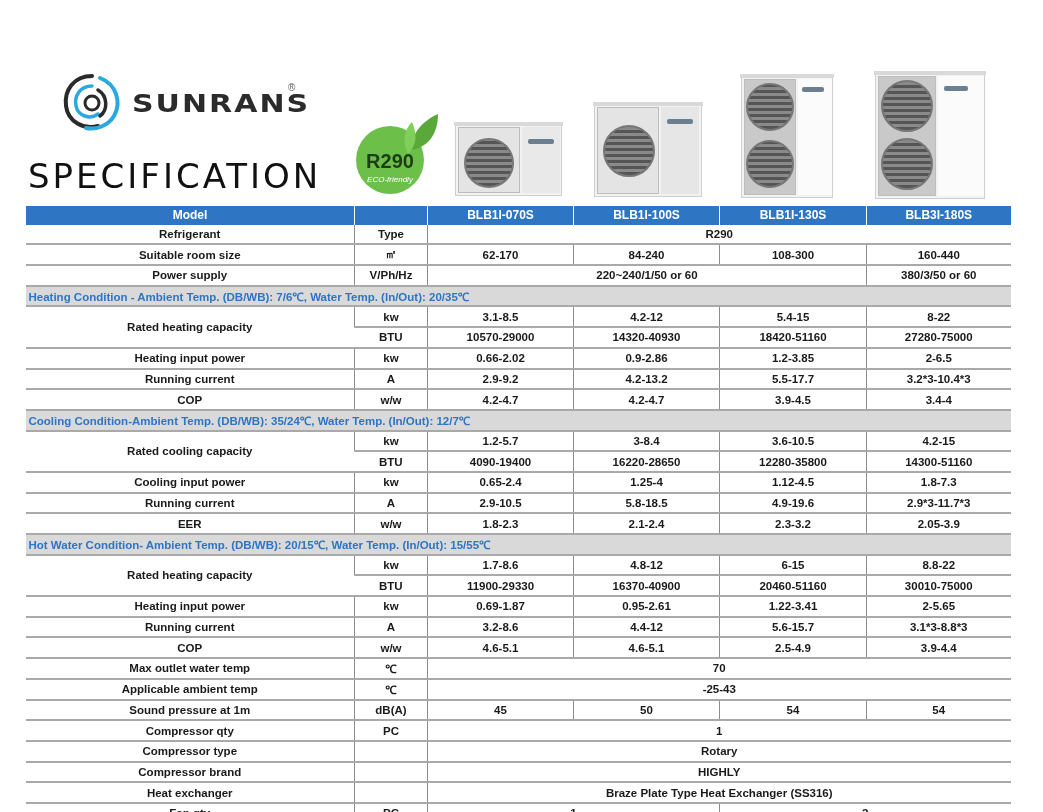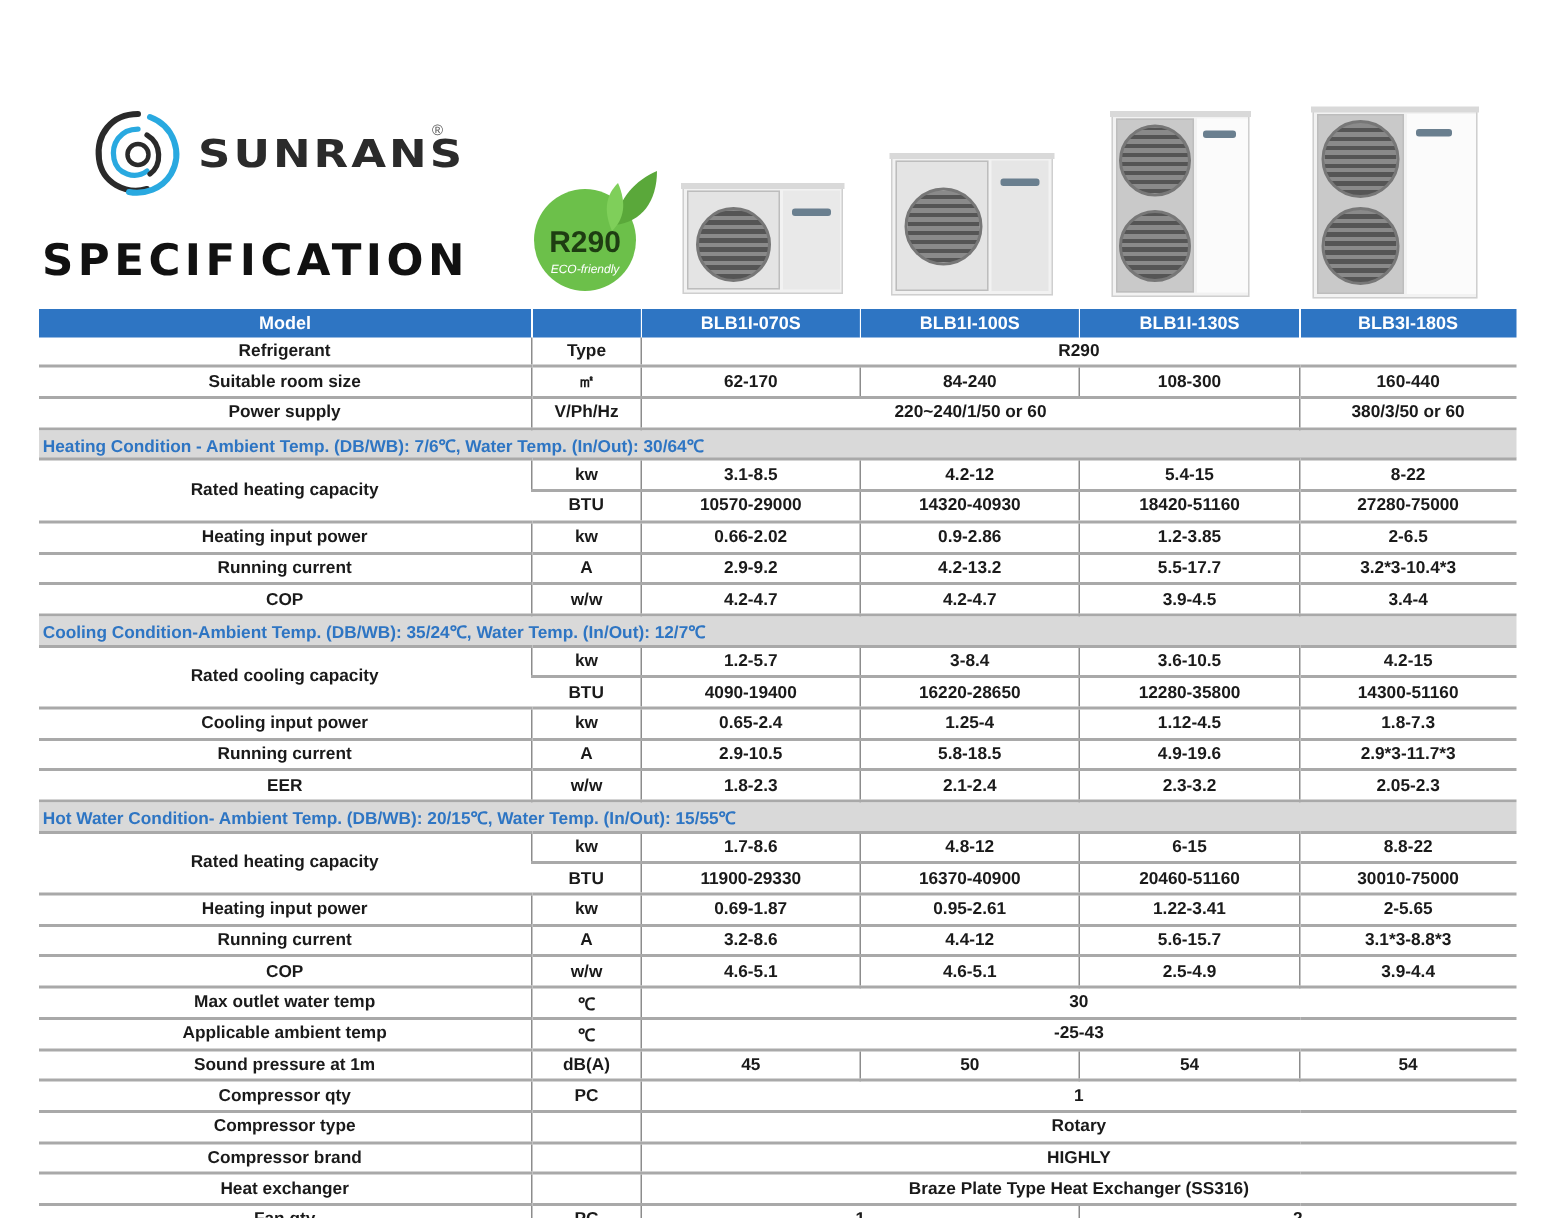--- a/index.html
+++ b/index.html
@@ -1,21 +1,21 @@
 <!DOCTYPE html>
 <html><head>
 <meta charset="utf-8">
 <style>
   html, body { margin:0; padding:0; background:#ffffff; }
   body { width:1043px; height:812px; position:relative; overflow:hidden; font-family:"Liberation Sans", sans-serif; }
   .logo { position:absolute; left:60px; top:70px; width:250px; height:70px; }
   .logo-swirl { position:absolute; left:0; top:0; width:64px; height:64px; }
   .logo-text { position:absolute; left:72px; top:16px; font-family:"DejaVu Sans", sans-serif; font-weight:bold; font-size:30px; letter-spacing:2px; color:#2b2b2b; transform:scaleY(0.85); }
   .logo-reg { position:absolute; left:228px; top:12px; font-size:10px; color:#555; }
-  .spec-title { position:absolute; left:28px; top:156px; font-family:"DejaVu Sans", sans-serif; font-weight:bold; font-size:29px; letter-spacing:3px; color:#111; }
+  .spec-title { position:absolute; left:28px; top:156px; font-family:"DejaVu Sans", sans-serif; font-weight:normal; font-size:34px; letter-spacing:3px; color:#111; }
   .badge { position:absolute; left:352px; top:110px; width:90px; height:88px; }
   .unit-img { position:absolute; background:#f2f2f2; border:1px solid #cfcfcf; box-sizing:border-box; }
   .unit-img .top { position:absolute; left:-2px; right:-2px; top:-3px; height:4px; background:#d9d9d9; }
   .unit-img .grille { position:absolute; background:#e4e4e4; border:1px solid #bdbdbd; box-sizing:border-box; }
   .unit-img .fan { position:absolute; border-radius:50%; background:repeating-linear-gradient(0deg,#555 0 3px,#8a8a8a 3px 6px); border:2px solid #777; box-sizing:border-box; }
   .unit-img .panel { position:absolute; background:#fbfbfb; }
   .unit-img .brand { position:absolute; width:26px; height:5px; background:#6a7f8f; border-radius:2px; }
 
   table { position:absolute; left:25px; top:206px; border-collapse:collapse; width:985px; table-layout:fixed; }
   td { height:18.7px; padding:0; text-align:center; font-size:11.5px; font-weight:bold; color:#1a1a1a; border-top:2px solid #a9a9a9; border-left:1px solid #8c8c8c; white-space:nowrap; overflow:hidden; }
@@ -113,21 +113,21 @@
     <td>160-440</td>
   </tr>
   <tr>
     <td>Power supply</td>
     <td>V/Ph/Hz</td>
     <td colspan="3">220~240/1/50 or 60</td>
     <td>380/3/50 or 60</td>
   </tr>
 
   <tr class="section">
-    <td colspan="6">Heating Condition - Ambient Temp. (DB/WB): 7/6℃, Water Temp. (In/Out): 30/64℃</td>
+    <td colspan="6">Heating Condition - Ambient Temp. (DB/WB): 7/6℃, Water Temp. (In/Out): 20/35℃</td>
   </tr>
   <tr>
     <td rowspan="2">Rated heating capacity</td>
     <td>kw</td>
     <td>3.1-8.5</td>
     <td>4.2-12</td>
     <td>5.4-15</td>
     <td>8-22</td>
   </tr>
   <tr>
@@ -195,21 +195,21 @@
     <td>5.8-18.5</td>
     <td>4.9-19.6</td>
     <td>2.9*3-11.7*3</td>
   </tr>
   <tr>
     <td>EER</td>
     <td>w/w</td>
     <td>1.8-2.3</td>
     <td>2.1-2.4</td>
     <td>2.3-3.2</td>
-    <td>2.05-2.3</td>
+    <td>2.05-3.9</td>
   </tr>
 
   <tr class="section">
     <td colspan="6">Hot Water Condition- Ambient Temp. (DB/WB): 20/15℃, Water Temp. (In/Out): 15/55℃</td>
   </tr>
   <tr>
     <td rowspan="2">Rated heating capacity</td>
     <td>kw</td>
     <td>1.7-8.6</td>
     <td>4.8-12</td>
@@ -244,21 +244,21 @@
     <td>w/w</td>
     <td>4.6-5.1</td>
     <td>4.6-5.1</td>
     <td>2.5-4.9</td>
     <td>3.9-4.4</td>
   </tr>
 
   <tr>
     <td>Max outlet water temp</td>
     <td>℃</td>
-    <td colspan="4">30</td>
+    <td colspan="4">70</td>
   </tr>
   <tr>
     <td>Applicable ambient temp</td>
     <td>℃</td>
     <td colspan="4">-25-43</td>
   </tr>
   <tr>
     <td>Sound pressure at 1m</td>
     <td>dB(A)</td>
     <td>45</td>

